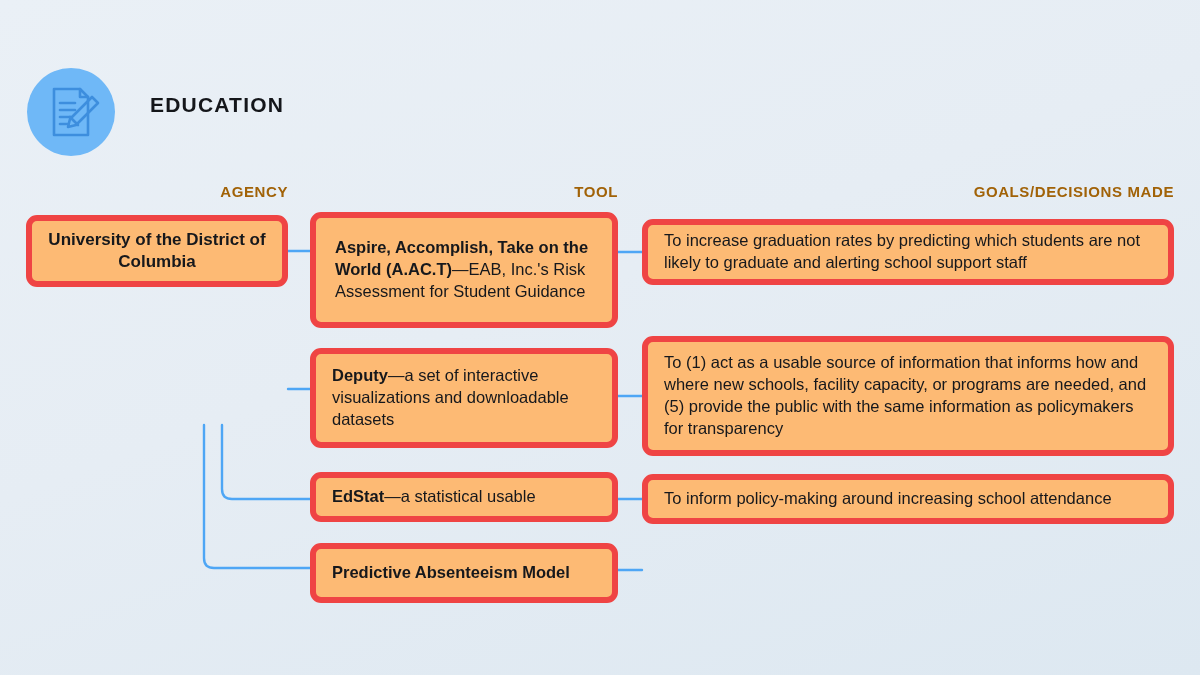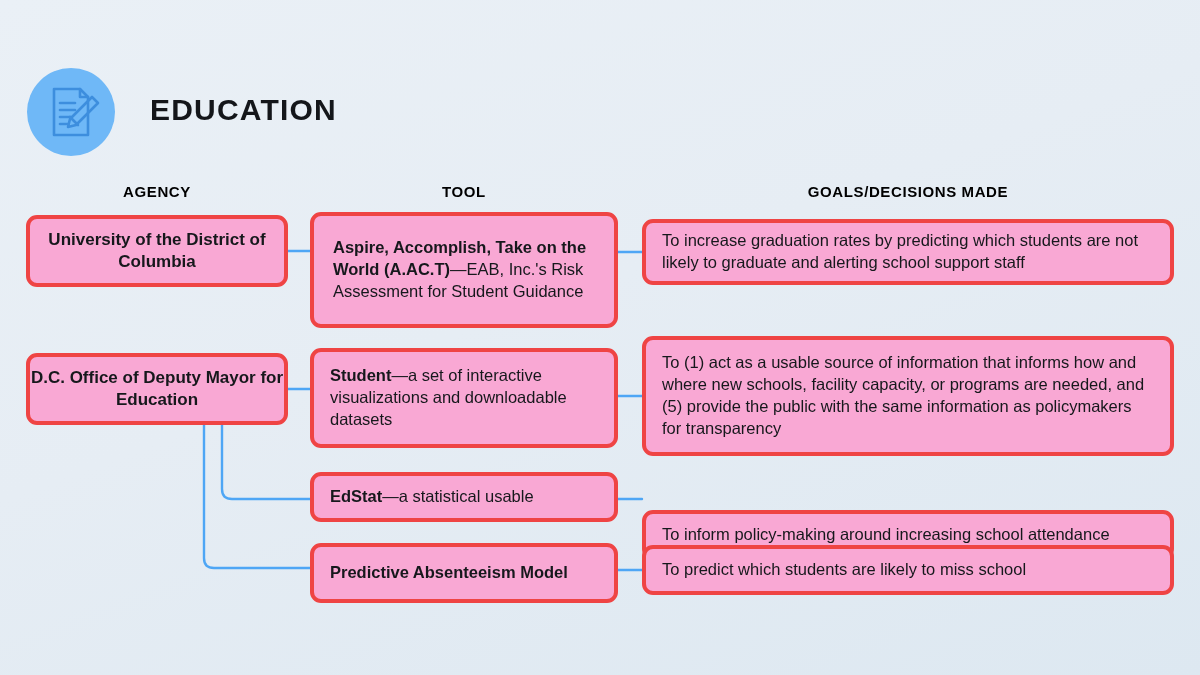--- a/index.html
+++ b/index.html
@@ -24,45 +24,45 @@
     position: absolute;
     left: 26px;
     top: 67px;
     width: 90px;
     height: 90px;
   }
   #page-title {
     position: absolute;
     left: 150px;
     top: 93px;
-    font-size: 30px;
+    font-size: 21px;
     font-weight: bold;
     letter-spacing: 1.2px;
     color: #14161a;
   }
 
   
   .col-header {
     position: absolute;
     top: 183px;
     font-size: 15px;
     font-weight: bold;
     letter-spacing: 0.6px;
-    color: #000000;
-    text-align: center;
+    color: #a16207;
+    text-align: right;
   }
   #col-agency { left: 26px;  width: 262px; }
   #col-tool   { left: 310px; width: 308px; }
   #col-goals  { left: 642px; width: 532px; }
 
   
   .box {
     position: absolute;
-    background: #f9a8d4;
-    border: 4px solid #ef4444;
+    background: #fdba74;
+    border: 6px solid #ef4444;
     border-radius: 11px;
     box-sizing: border-box;
     display: flex;
     align-items: center;
     color: #16181c;
   }
   .box .inner { width: 100%; }
   .box.agency {
     left: 26px;
     width: 262px;
@@ -91,21 +91,21 @@
   
   #agency-1 { top: 215px; height: 72px; }
   #tool-1   { top: 212px; height: 116px; padding-left: 19px; }
   #goals-1  { top: 219px; height: 66px; }
 
   #agency-2 { top: 353px; height: 72px; }
   #tool-2   { top: 348px; height: 100px; }
   #goals-2  { top: 336px; height: 120px; }
 
   #tool-3   { top: 472px; height: 50px; }
-  #goals-3  { top: 474px; height: 50px; margin-top: 36px; }
+  #goals-3  { top: 474px; height: 50px; }
 
   #tool-4   { top: 543px; height: 60px; }
   #goals-4  { top: 545px; height: 50px; }
 
   
   #connectors {
     position: absolute;
     left: 0;
     top: 0;
     width: 1200px;
@@ -165,43 +165,37 @@
   </div>
   <div class="box tool" id="tool-1">
     <span class="inner">
       <b>Aspire, Accomplish, Take on the World (A.AC.T)</b><span>—EAB, Inc.'s Risk Assessment for Student Guidance</span>
     </span>
   </div>
   <div class="box goals" id="goals-1">
     <span class="inner">To increase graduation rates by predicting which students are not likely to graduate and alerting school support staff</span>
   </div>
 
-  <div class="box agency" id="agency-2">
-    <span class="inner">D.C. Office of Deputy Mayor for Education</span>
-  </div>
   <div class="box tool" id="tool-2">
     <span class="inner">
-      <b>Student</b><span>—a set of interactive visualizations and downloadable datasets</span>
+      <b>Deputy</b><span>—a set of interactive visualizations and downloadable datasets</span>
     </span>
   </div>
   <div class="box goals" id="goals-2">
     <span class="inner">To (1) act as a usable source of information that informs how and where new schools, facility capacity, or programs are needed, and (5) provide the public with the same information as policymakers for transparency</span>
   </div>
 
   <div class="box tool" id="tool-3">
     <span class="inner">
       <b>EdStat</b><span>—a statistical usable</span>
     </span>
   </div>
   <div class="box goals" id="goals-3">
     <span class="inner">To inform policy-making around increasing school attendance</span>
   </div>
 
   <div class="box tool" id="tool-4">
     <span class="inner">
       <b>Predictive Absenteeism Model</b><span></span>
     </span>
   </div>
-  <div class="box goals" id="goals-4">
-    <span class="inner">To predict which students are likely to miss school</span>
-  </div>
 
 </div>
 
 </body></html>

